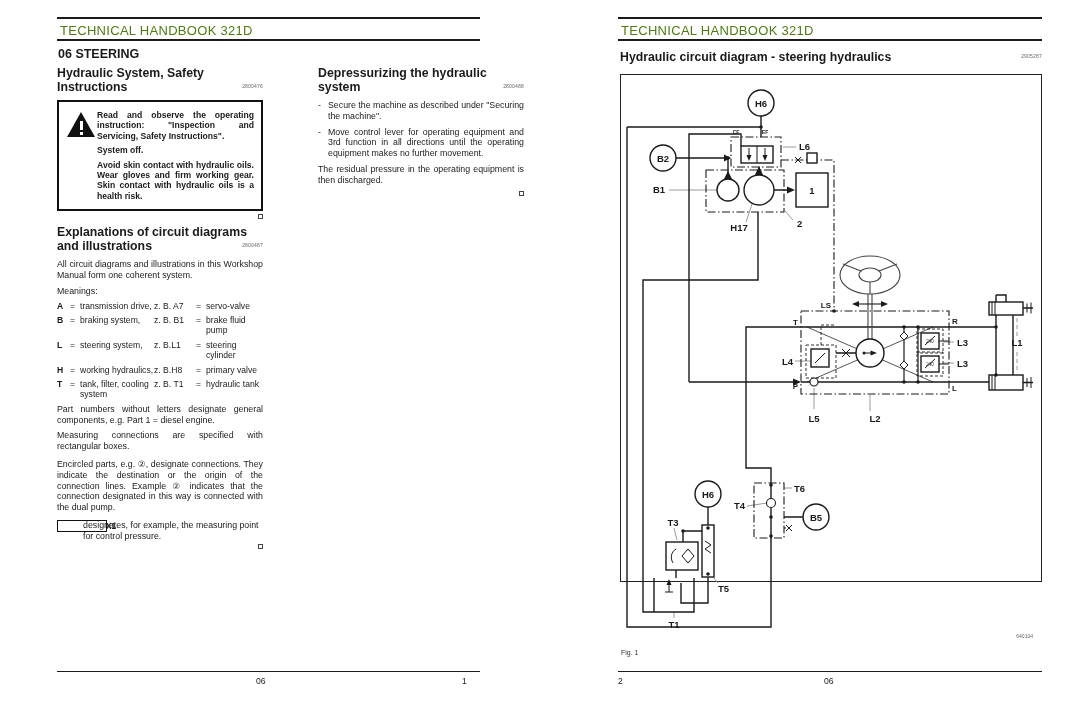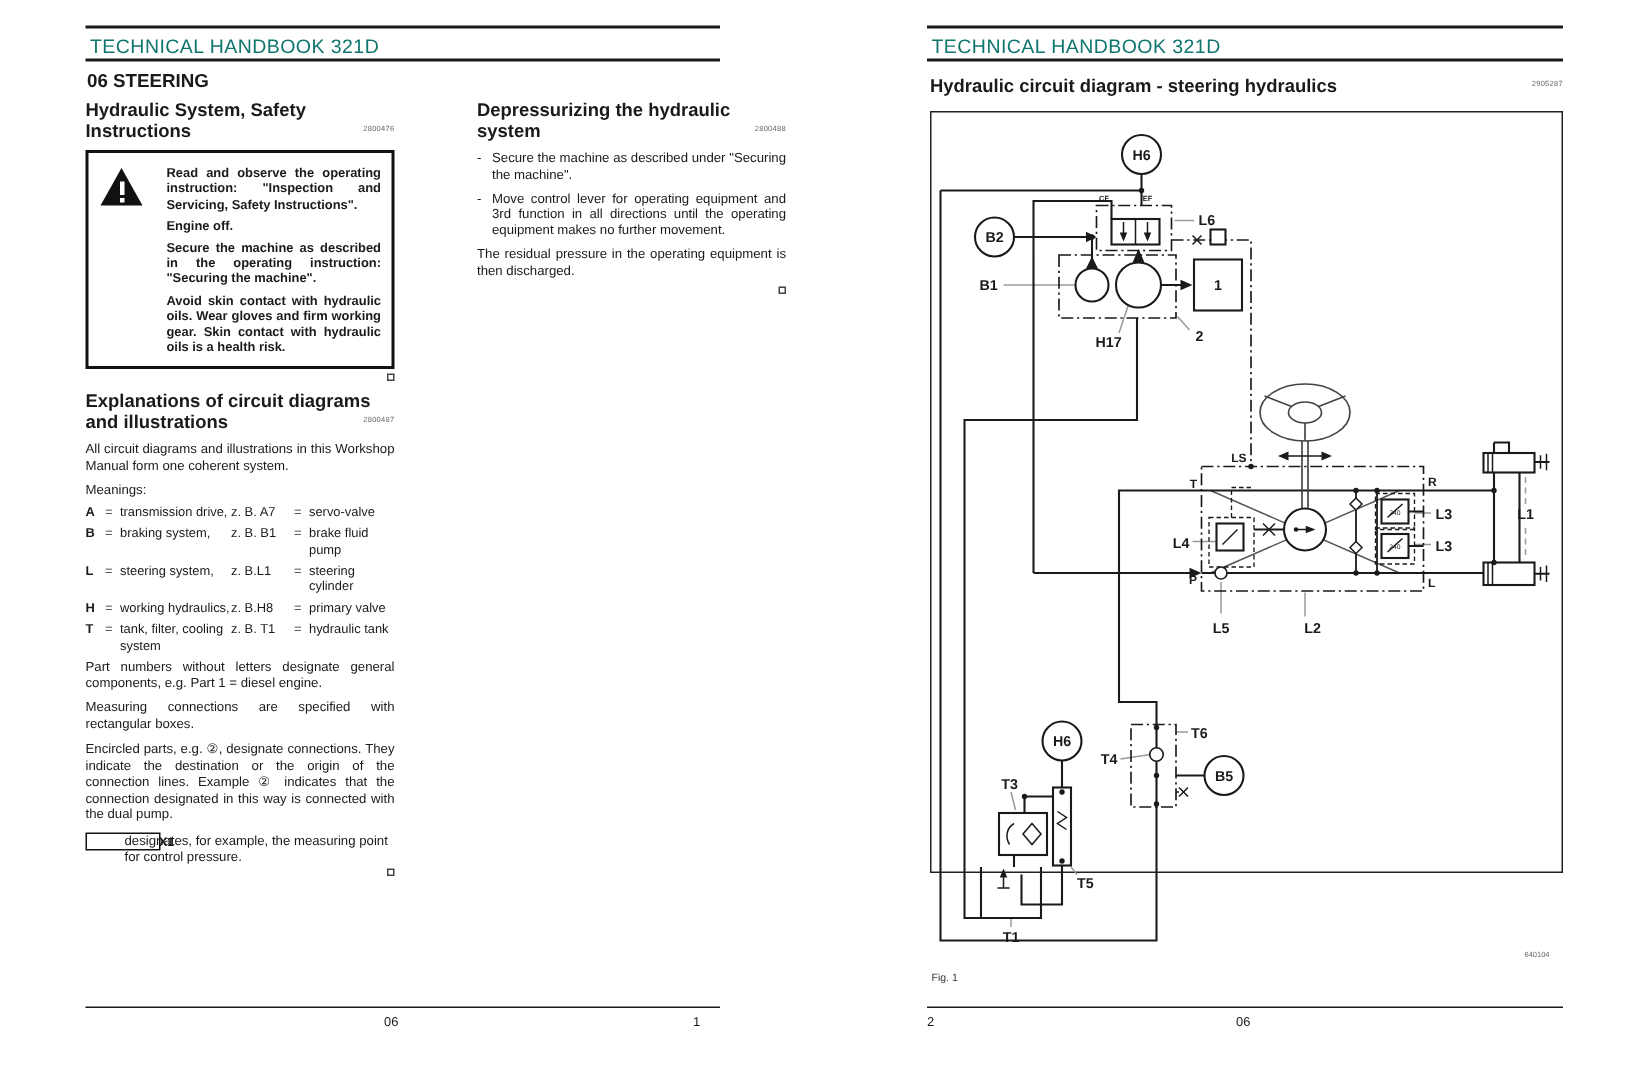--- a/index.html
+++ b/index.html
@@ -1,26 +1,26 @@
 <!DOCTYPE html>
 <html><head>
 <meta charset="utf-8">
 <style>
   * { margin:0; padding:0; box-sizing:border-box; }
   html,body { width:1085px; height:714px; background:#fff; }
   body { font-family:"Liberation Sans", sans-serif; color:#1a1a1a; position:relative; overflow:hidden; }
   .rule { position:absolute; background:#1a1a1a; height:1.5px; }
-  .htitle { position:absolute; font-size:13px; letter-spacing:.3px; color:#0f766e; }
+  .htitle { position:absolute; font-size:13px; letter-spacing:.3px; color:#4d7c0f; }
   .code { font-size:5px; color:#666; font-weight:normal; letter-spacing:.2px; }
   .sec-title { position:absolute; font-size:12.5px; font-weight:bold; }
   .col { position:absolute; width:206px; }
   .h2 { font-size:12.3px; font-weight:bold; line-height:14px; position:relative; margin-bottom:6px; }
   .h2 .code { position:absolute; right:0; bottom:1px; }
   .p { font-size:8.8px; line-height:10.8px; text-align:justify; margin-bottom:5px; }
-  .warnbox { border:2px solid #111; padding:8px 7px 8px 16px; position:relative; margin-bottom:3px; }
+  .warnbox { border:2px solid #111; padding:8px 7px 8px 2px; position:relative; margin-bottom:3px; }
   .warnbox .wtext { margin-left:36px; }
   .warnbox .p { font-weight:bold; margin-bottom:4px; line-height:10.4px; font-size:8.6px; }
   .tri { position:absolute; left:8px; top:10px; width:0; height:0;
          border-left:14px solid transparent; border-right:14px solid transparent;
          border-bottom:25px solid #111; }
   .tri .bar { position:absolute; left:-1.5px; top:9px; width:3px; height:9px; background:#fff; }
   .tri .dot { position:absolute; left:-1.5px; top:20px; width:3px; height:3px; background:#fff; }
   .endmark { width:5px; height:5px; border:1px solid #444; margin:0 0 6px auto; }
   .meanrow { display:grid; grid-template-columns:13px 10px 74px 42px 10px 1fr; font-size:8.6px; line-height:10.4px; margin-bottom:4px; }
   .meanrow .lt, .meanrow .ex { font-weight:bold; }
@@ -51,22 +51,21 @@
     <span>Hydraulic System, Safety Instructions</span>
     <span class="code">2800476</span>
   </div>
   <div class="warnbox">
     <div class="tri">
         <span class="bar"></span>
         <span class="dot"></span>
       </div>
     <div class="wtext">
       <div class="p">Read and observe the operating instruction: "Inspection and Servicing, Safety Instructions".</div>
-      <div class="p">Engine off.</div>
-      <div class="p">Secure the machine as described in the operating instruction: "Securing the machine".</div>
+      <div class="p">System off.</div>
       <div class="p" style="margin-bottom:0">Avoid skin contact with hydraulic oils. Wear gloves and firm working gear. Skin contact with hydraulic oils is a health risk.</div>
     </div>
   </div>
   <div class="endmark"></div>
 
   <div class="h2" style="margin-top:2px;">
     <span>Explanations of circuit diagrams and illustrations</span>
     <span class="code">2800487</span>
   </div>
   <div class="p">All circuit diagrams and illustrations in this Workshop Manual form one coherent system.</div>

